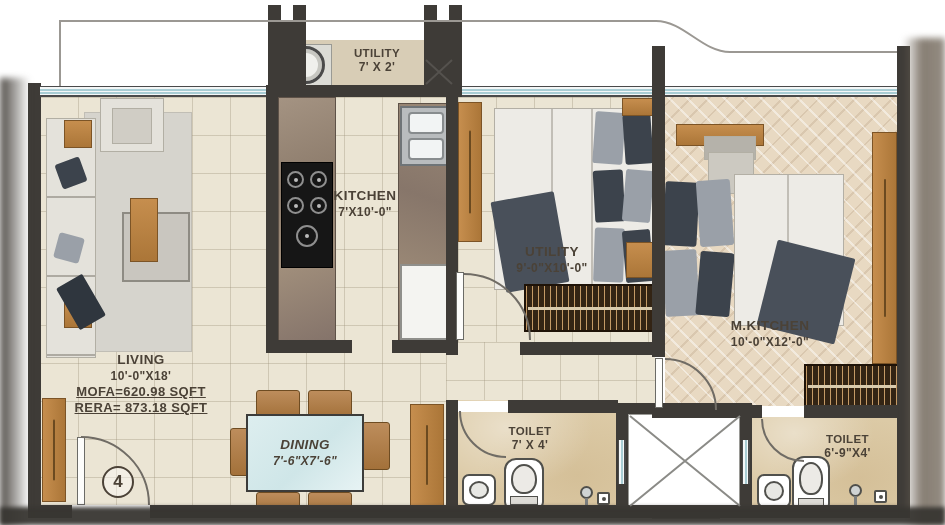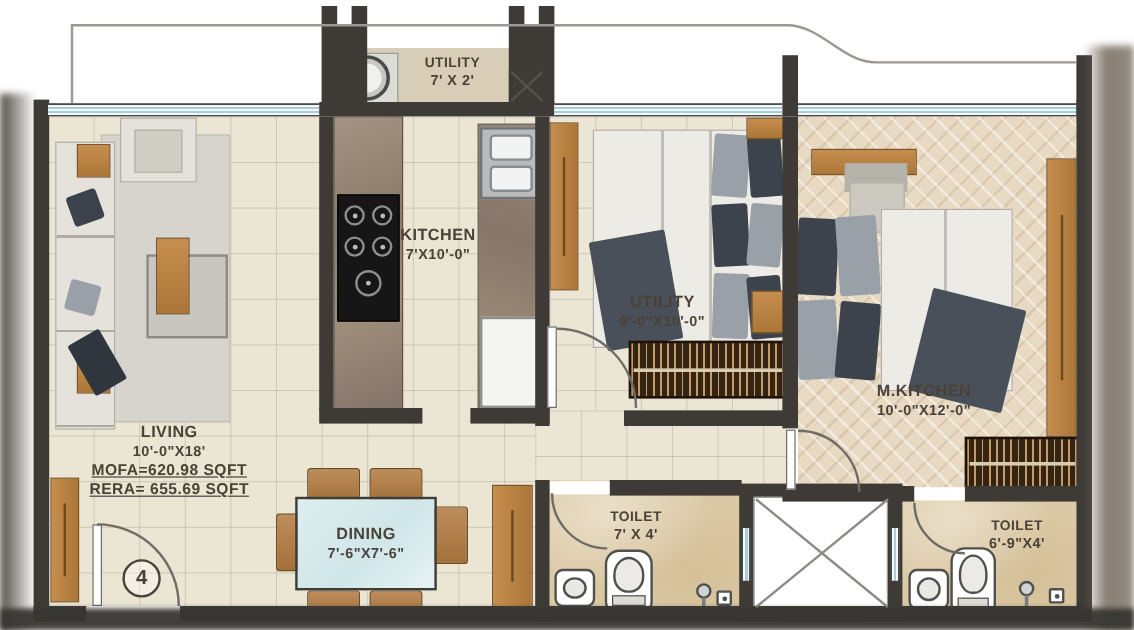--- a/index.html
+++ b/index.html
@@ -51,21 +51,21 @@
   .washer{border-radius:50%;border:3px solid #4a4a4a;background:#f0f0ec;box-shadow:inset 0 0 0 4px #c7c7c1;}
   .basin{background:#fff;border:2px solid #50504c;border-radius:7px;}
   .basin:before{content:"";position:absolute;left:5px;top:5px;right:5px;bottom:5px;border:2px solid #50504c;border-radius:50%;background:#e8e8e4;}
   .wc{background:#fff;border:2px solid #50504c;border-radius:12px 12px 8px 8px;}
   .wc:before{content:"";position:absolute;left:5px;top:4px;right:5px;height:55%;border:2px solid #50504c;border-radius:50% 50% 45% 45%;background:#eceae6;}
   .wc:after{content:"";position:absolute;left:4px;bottom:3px;right:4px;height:7px;border:1.5px solid #50504c;background:#dddbd6;}
   .shower{border:2px solid #50504c;border-radius:50%;background:#cfd3d3;}
   .stem{background:#7b7e7e;}
   .drain{background:#fff;border:2px solid #50504c;border-radius:2px;}
   .drain:after{content:"";position:absolute;left:50%;top:50%;width:4px;height:4px;margin:-2px;background:#50504c;border-radius:50%;}
-  .glass{background:linear-gradient(135deg,#ddeeef 0%,#cfe6e8 55%,#e7f3f4 100%);border:2px solid #3c3c3a;}
+  .glass{background:linear-gradient(135deg,#ddeeef 0%,#cfe6e8 55%,#e7f3f4 100%);border:2px solid #3c3c3a;font-style:italic;}
   .chair{background:linear-gradient(180deg,#bd8d5c,#a3713a);border:1.5px solid #6e4c22;border-radius:3px;}
   .leaf{background:#fdfdfb;border:1px solid #6b6b66;}
   
   .lab{text-align:center;font-weight:bold;letter-spacing:.4px;line-height:1.25;}
   .lab .l1{font-size:13.5px;display:block;}
   .lab .l2{font-size:12px;display:block;}
   .lab .l3{font-size:13px;display:block;text-decoration:underline;}
   .lab-sm .l1{font-size:11.5px;}
   .lab-sm .l2{font-size:12px;}
   .badge{border:2px solid #4b4237;border-radius:50%;display:flex;align-items:center;justify-content:center;
@@ -240,21 +240,21 @@
     <span class="l2">9'-0"X10'-0"</span>
   </div>
   <div class="abs lab" style="left:700px;top:318px;width:140px;">
     <span class="l1">M.KITCHEN</span>
     <span class="l2">10'-0"X12'-0"</span>
   </div>
   <div class="abs lab" style="left:36px;top:352px;width:210px;">
     <span class="l1">LIVING</span>
     <span class="l2">10'-0"X18'</span>
     <span class="l3">MOFA=620.98 SQFT</span>
-    <span class="l3">RERA= 655.69 SQFT</span>
+    <span class="l3">RERA= 873.18 SQFT</span>
   </div>
   <div class="abs lab lab-sm" style="left:480px;top:424px;width:100px;">
     <span class="l1">TOILET</span>
     <span class="l2">7' X 4'</span>
   </div>
   <div class="abs lab lab-sm" style="left:795px;top:432px;width:105px;">
     <span class="l1">TOILET</span>
     <span class="l2">6'-9"X4'</span>
   </div>
   <div class="abs badge" style="left:102px;top:466px;width:32px;height:32px;">

